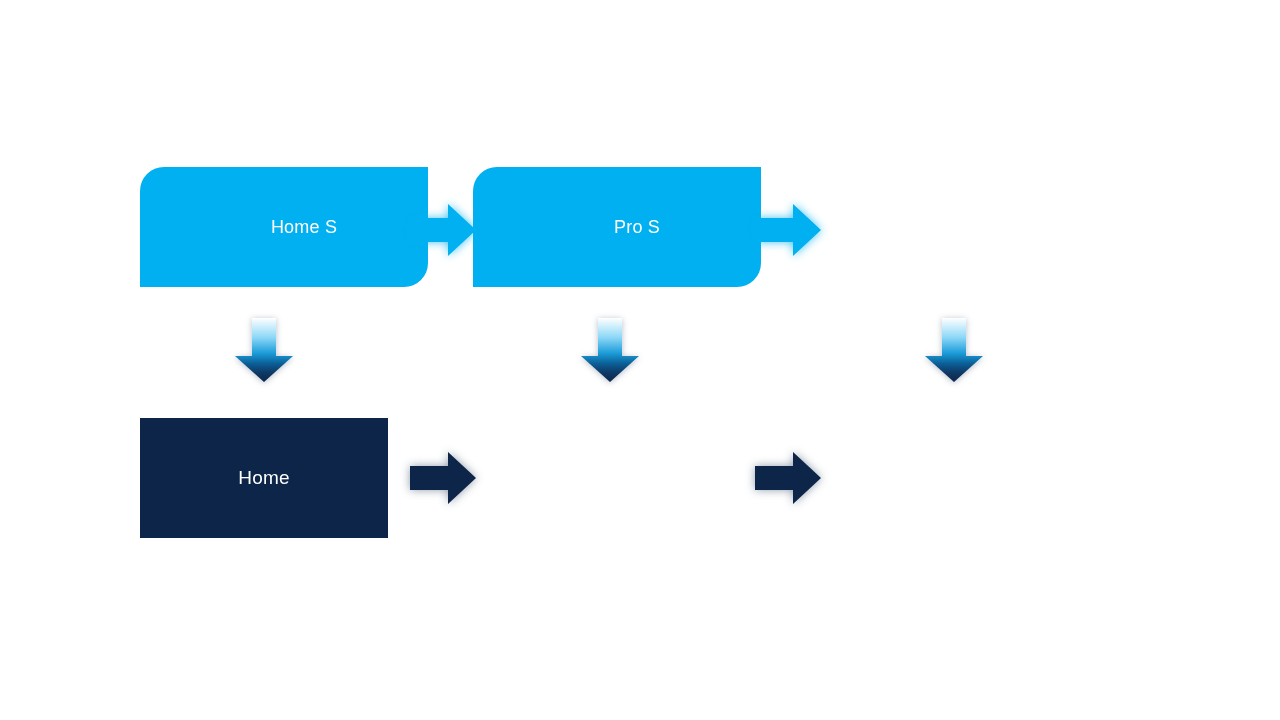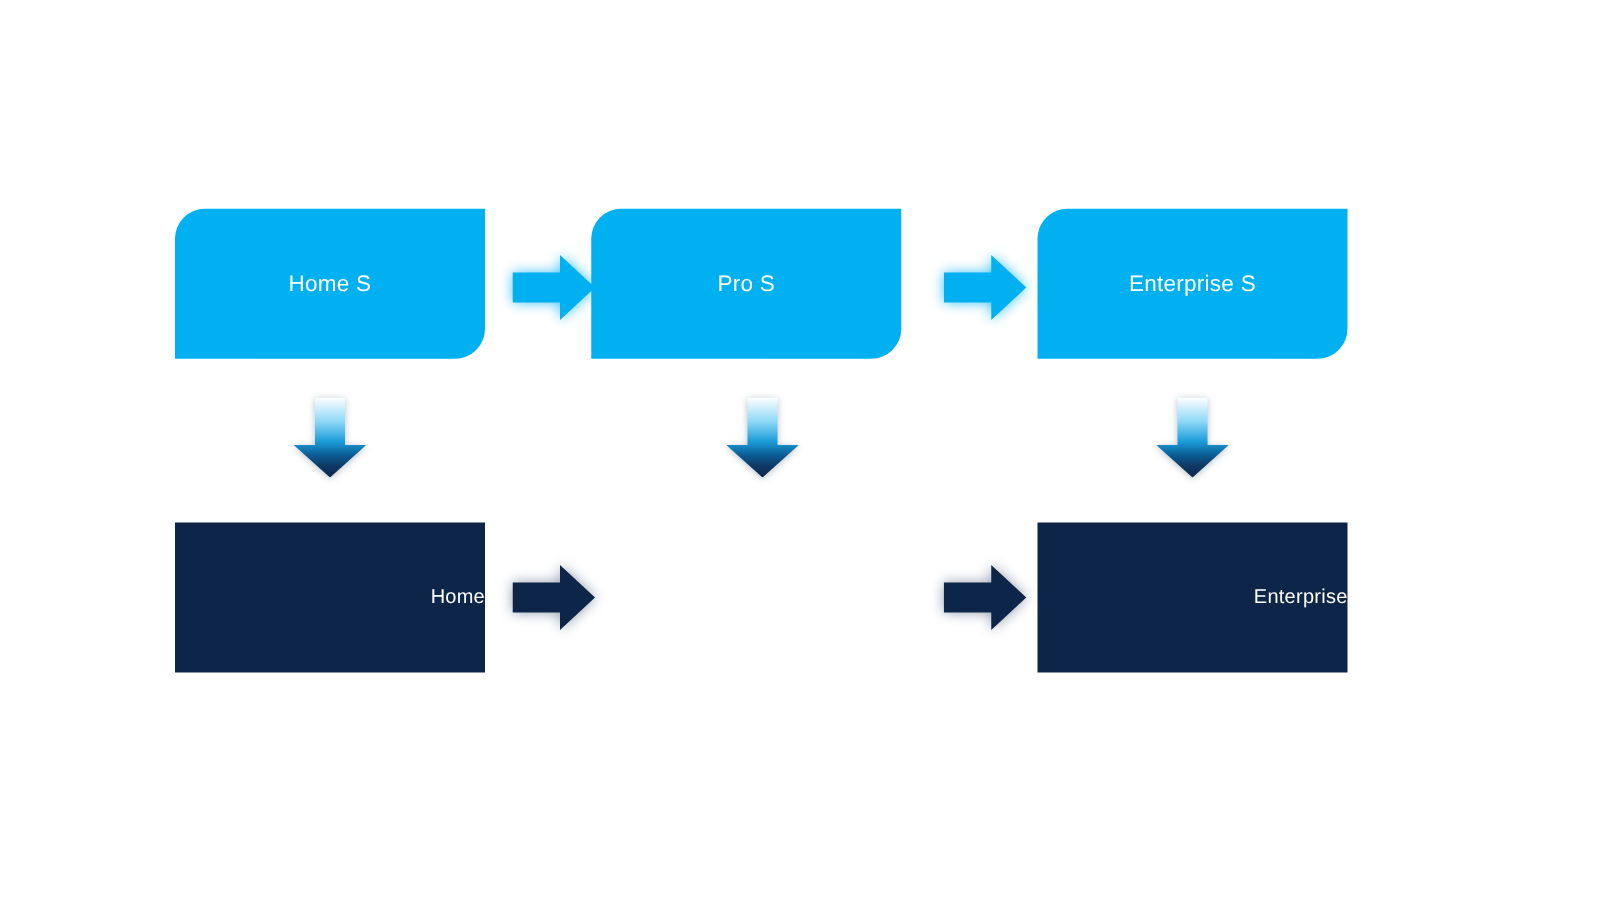--- a/index.html
+++ b/index.html
@@ -23,26 +23,26 @@
     align-items: center;
     justify-content: center;
     color: #ffffff;
     font-size: 18px;
     letter-spacing: 0.2px;
   }
   .box-top {
     background: #00b0f0;
     border-radius: 24px 0 24px 0; 
     top: 167px;
+    padding-left: 40px;
   }
   .box-bottom {
     background: #0d2548;
     top: 418px;
-    font-size: 16px;
-    justify-content: flex-end;
+    font-size: 19px;
   }
   .pos-col1 { left: 140px; }
   .pos-col2 { left: 473px; }
   .pos-col3 { left: 830px; }
 
   .arrow-right {
     position: absolute;
     width: 66px;
     height: 52px;
   }
@@ -67,23 +67,20 @@
 </head>
 <body>
 
 <div class="canvas">
 
   <div class="box box-top pos-col1">
     <span>Home S</span>
   </div>
   <div class="box box-top pos-col2">
     <span>Pro S</span>
-  </div>
-  <div class="box box-top pos-col3">
-    <span>Enterprise S</span>
   </div>
 
   <div class="arrow-right arrow-right-top arrow-gap1">
     <svg width="66" height="52" viewBox="0 0 66 52">
       <polygon points="0,14 38,14 38,0 66,26 38,52 38,38 0,38" fill="#00b0f0"></polygon>
     </svg>
   </div>
   <div class="arrow-right arrow-right-top arrow-gap2">
     <svg width="66" height="52" viewBox="0 0 66 52">
       <polygon points="0,14 38,14 38,0 66,26 38,52 38,38 0,38" fill="#00b0f0"></polygon>
@@ -132,23 +129,20 @@
           <stop offset="1" stop-color="#0d2548"></stop>
         </linearGradient>
       </defs>
       <polygon points="17,0 41,0 41,38 58,38 29,64 0,38 17,38" fill="url(#dgrad3)"></polygon>
     </svg>
   </div>
 
   <div class="box box-bottom pos-col1">
     <span>Home</span>
   </div>
-  <div class="box box-bottom pos-col3">
-    <span>Enterprise</span>
-  </div>
 
   <div class="arrow-right arrow-right-bottom arrow-gap1">
     <svg width="66" height="52" viewBox="0 0 66 52">
       <polygon points="0,14 38,14 38,0 66,26 38,52 38,38 0,38" fill="#0d2548"></polygon>
     </svg>
   </div>
   <div class="arrow-right arrow-right-bottom arrow-gap2">
     <svg width="66" height="52" viewBox="0 0 66 52">
       <polygon points="0,14 38,14 38,0 66,26 38,52 38,38 0,38" fill="#0d2548"></polygon>
     </svg>

